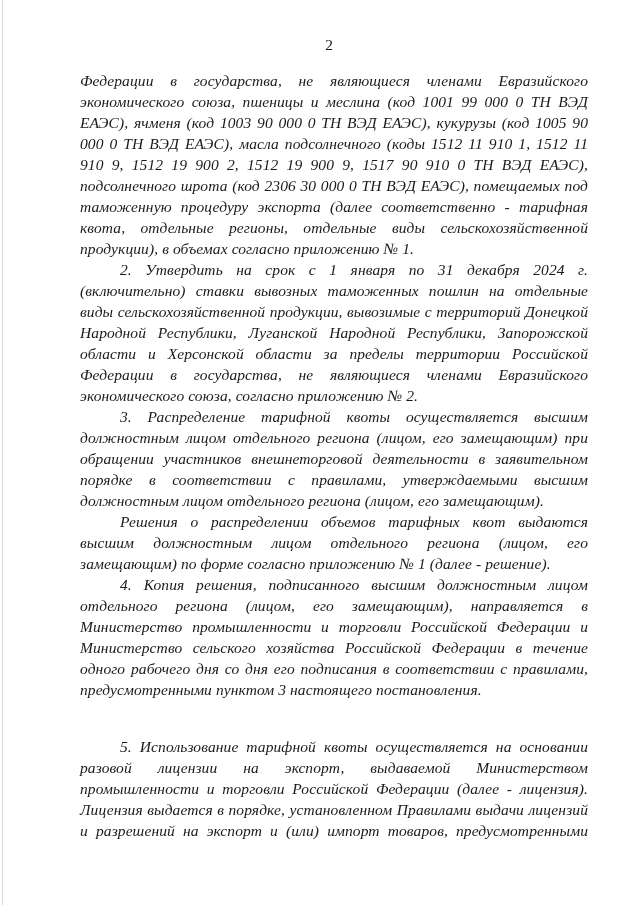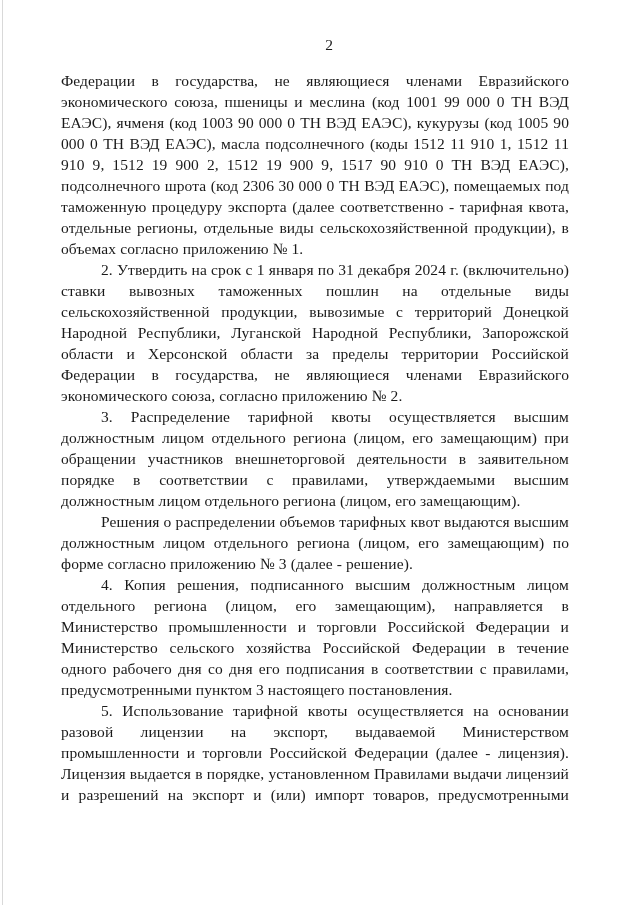--- a/index.html
+++ b/index.html
@@ -30,48 +30,50 @@
     top: 36px;
     left: 75px;
     width: 508px;
     text-align: center;
     font-size: 15.5px;
     color: #1a1a1a;
   }
   .doc-body {
     position: absolute;
     top: 70px;
-    left: 61px;
+    left: 80px;
     width: 508px;
     font-size: 15.5px;
     line-height: 21px;
     text-align: justify;
     letter-spacing: 0.1px;
+    font-style: italic;
   }
   .doc-paragraph {
     margin: 0;
     padding: 0;
     text-align: justify;
   }
   .doc-paragraph.indent {
     text-indent: 40px;
   }
   
   .doc-paragraph:last-child {
     text-align-last: justify;
+    margin-top: 36px;
   }
 </style>
 </head>
 <body>
 
 <div class="page">
   <div class="scan-edge"></div>
   <div class="page-number">2</div>
   <div class="doc-body">
 
   <p class="doc-paragraph">Федерации в государства, не являющиеся членами Евразийского экономического союза, пшеницы и меслина (код 1001 99 000 0 ТН ВЭД ЕАЭС), ячменя (код 1003 90 000 0 ТН ВЭД ЕАЭС), кукурузы (код 1005 90 000 0 ТН ВЭД ЕАЭС), масла подсолнечного (коды 1512 11 910 1, 1512 11 910 9, 1512 19 900 2, 1512 19 900 9, 1517 90 910 0 ТН ВЭД ЕАЭС), подсолнечного шрота (код 2306 30 000 0 ТН ВЭД ЕАЭС), помещаемых под таможенную процедуру экспорта (далее соответственно - тарифная квота, отдельные регионы, отдельные виды сельскохозяйственной продукции), в объемах согласно приложению № 1.</p>
       <p class="doc-paragraph indent">2. Утвердить на срок с 1 января по 31 декабря 2024 г. (включительно) ставки вывозных таможенных пошлин на отдельные виды сельскохозяйственной продукции, вывозимые с территорий Донецкой Народной Республики, Луганской Народной Республики, Запорожской области и Херсонской области за пределы территории Российской Федерации в государства, не являющиеся членами Евразийского экономического союза, согласно приложению № 2.</p>
       <p class="doc-paragraph indent">3. Распределение тарифной квоты осуществляется высшим должностным лицом отдельного региона (лицом, его замещающим) при обращении участников внешнеторговой деятельности в заявительном порядке в соответствии с правилами, утверждаемыми высшим должностным лицом отдельного региона (лицом, его замещающим).</p>
-      <p class="doc-paragraph indent">Решения о распределении объемов тарифных квот выдаются высшим должностным лицом отдельного региона (лицом, его замещающим) по форме согласно приложению № 3 (далее - решение).</p>
+      <p class="doc-paragraph indent">Решения о распределении объемов тарифных квот выдаются высшим должностным лицом отдельного региона (лицом, его замещающим) по форме согласно приложению № 1 (далее - решение).</p>
       <p class="doc-paragraph indent">4. Копия решения, подписанного высшим должностным лицом отдельного региона (лицом, его замещающим), направляется в Министерство промышленности и торговли Российской Федерации и Министерство сельского хозяйства Российской Федерации в течение одного рабочего дня со дня его подписания в соответствии с правилами, предусмотренными пунктом 3 настоящего постановления.</p>
       <p class="doc-paragraph indent">5. Использование тарифной квоты осуществляется на основании разовой лицензии на экспорт, выдаваемой Министерством промышленности и торговли Российской Федерации (далее - лицензия). Лицензия выдается в порядке, установленном Правилами выдачи лицензий и разрешений на экспорт и (или) импорт товаров, предусмотренными</p>
     </div>
 </div>
 
 </body></html>

